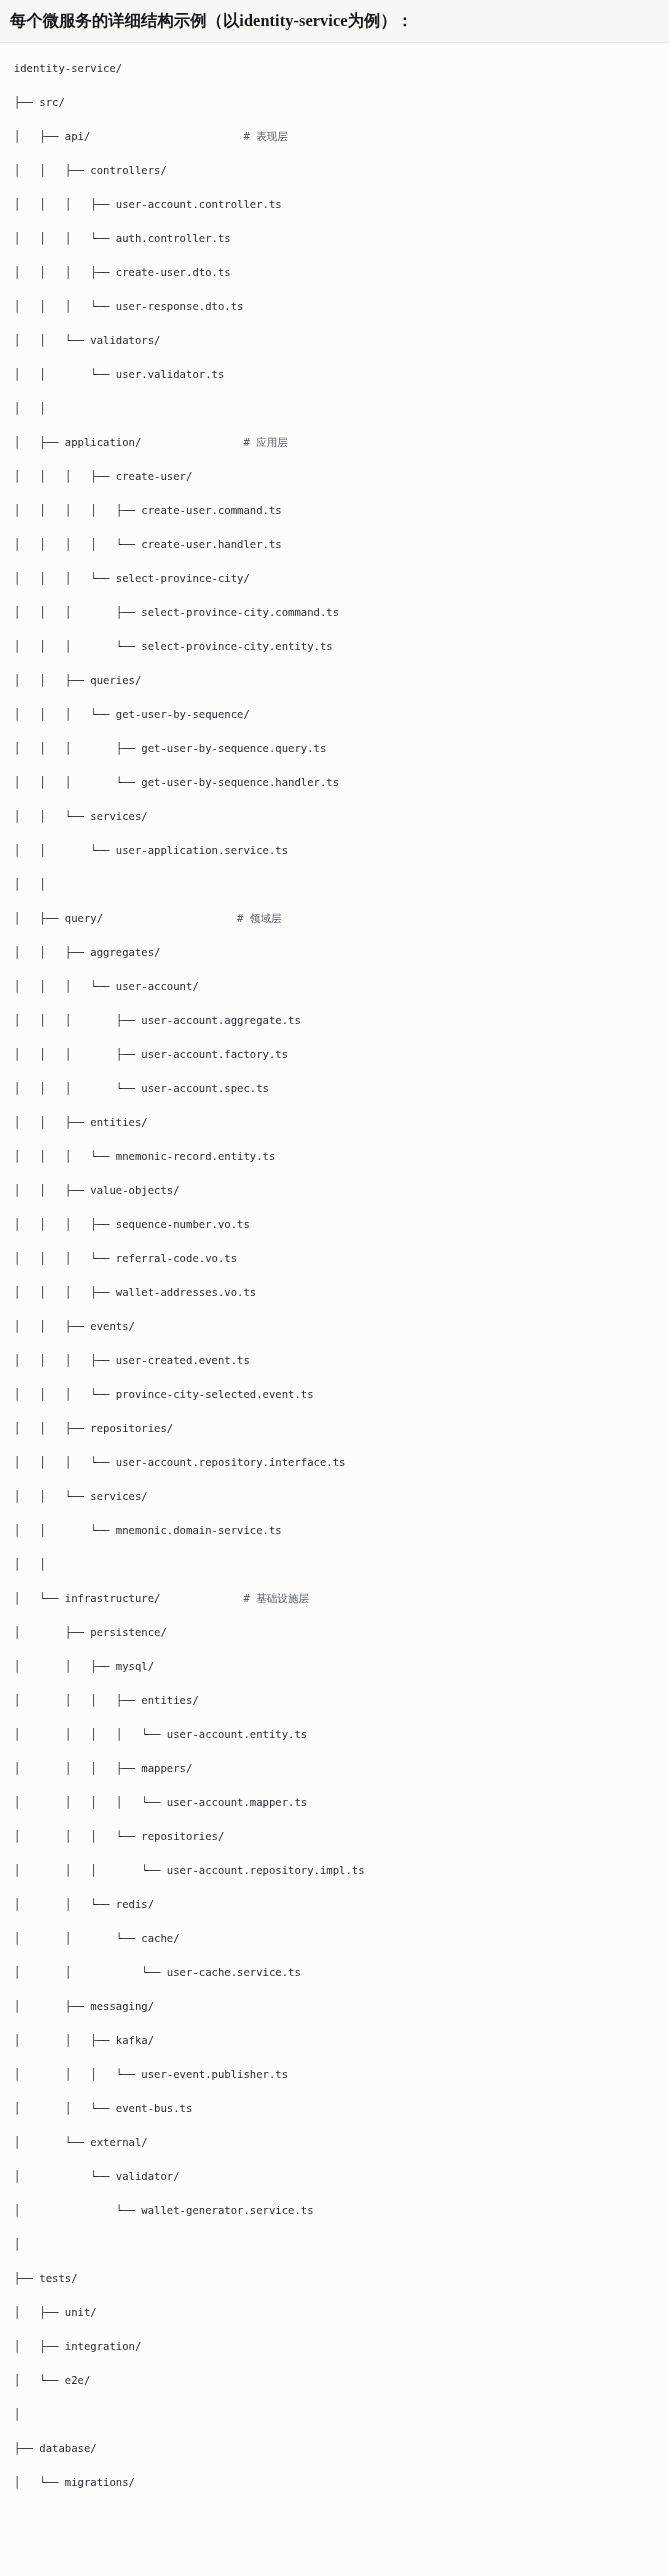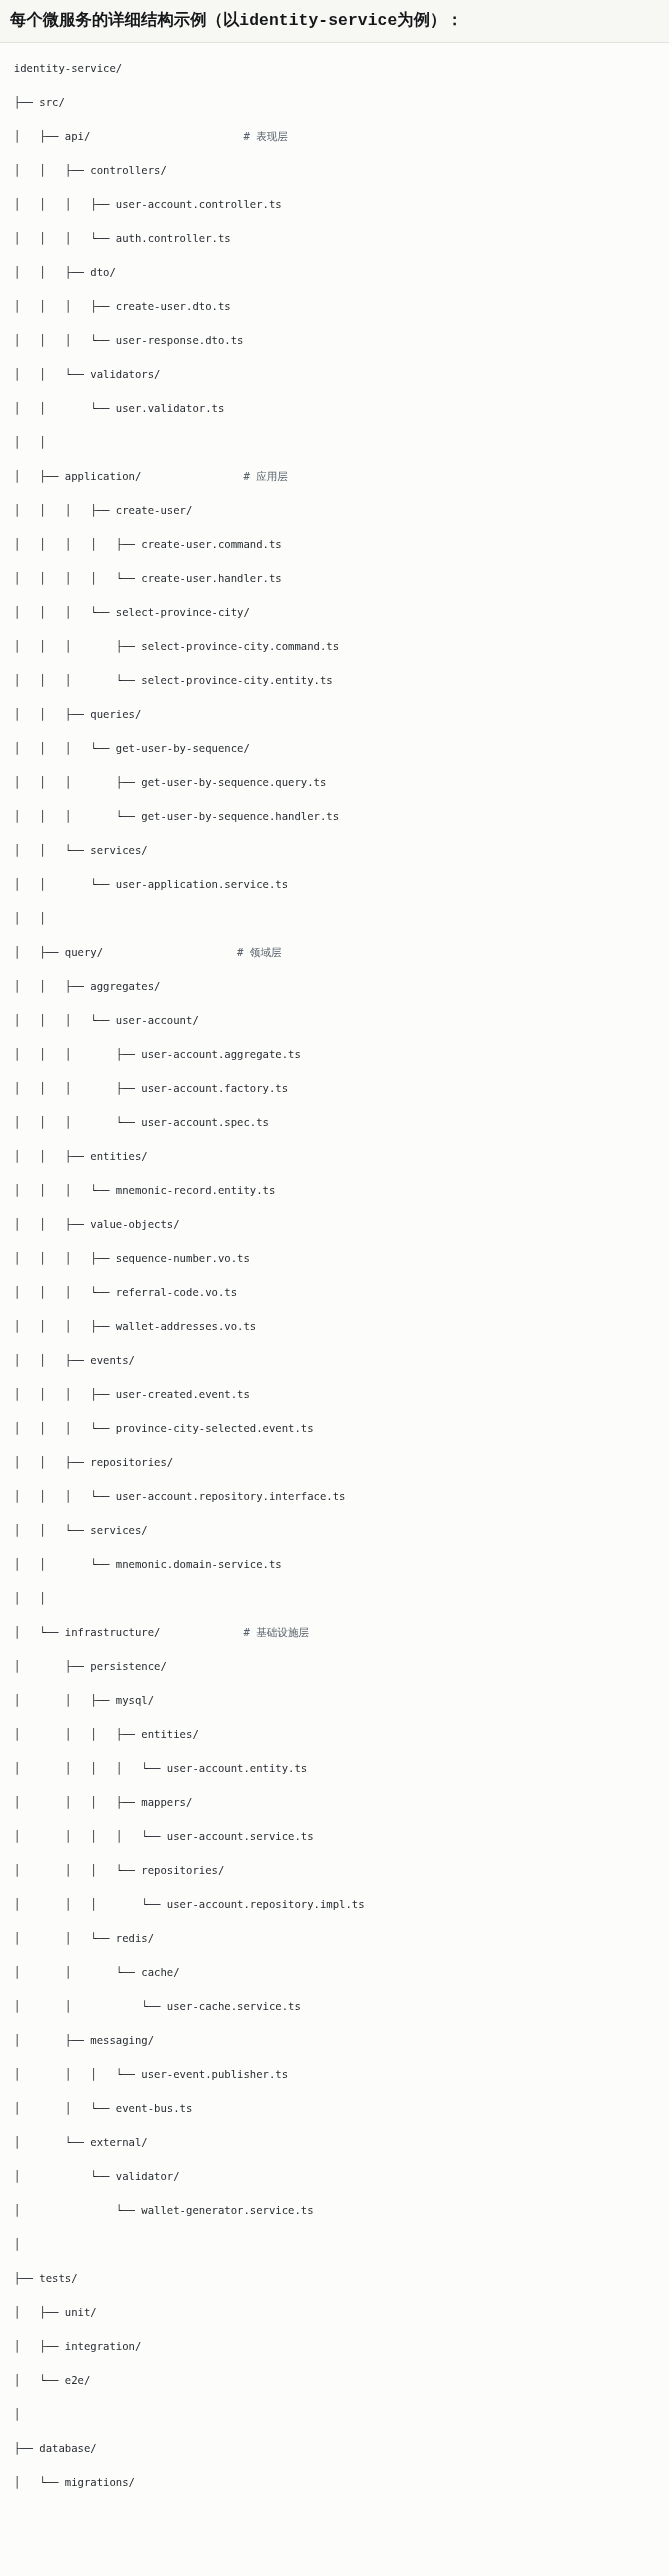--- a/index.html
+++ b/index.html
@@ -25,21 +25,21 @@
     background: #f7f7f3;
     border-bottom: 0.6px solid #e3e3dd;
     padding: 11.3px 10px 10.6px 10px;
   }
   .header-title {
     font-size: 16.3px;
     font-weight: bold;
     letter-spacing: 0.1px;
     line-height: 1.25;
     color: #15161a;
-    font-family: Liberation Mono, monospace;
+    font-family: Liberation Serif, serif;
   }
 
   
   .tree-block {
     background: #fcfcfa;
     padding: 16.3px 10px 16.3px 13.8px;
     border-bottom: 0.6px solid #e3e3dd;
   }
   .tree {
     font-family: "DejaVu Sans Mono", "Liberation Mono", monospace;
@@ -62,21 +62,20 @@
     <div class="header-title">每个微服务的详细结构示例（以identity-service为例）：</div>
   </div>
 
   <div class="tree-block">
     <pre class="tree" id="tree-output"><span class="row"><span>identity-service/</span></span>
 <span class="row"><span>├── src/</span></span>
 <span class="row"><span>│   ├── api/</span>                        <span class="comment"># 表现层</span></span>
 <span class="row"><span>│   │   ├── controllers/</span></span>
 <span class="row"><span>│   │   │   ├── user-account.controller.ts</span></span>
 <span class="row"><span>│   │   │   └── auth.controller.ts</span></span>
-<span class="row"><span>│   │   ├── dto/</span></span>
 <span class="row"><span>│   │   │   ├── create-user.dto.ts</span></span>
 <span class="row"><span>│   │   │   └── user-response.dto.ts</span></span>
 <span class="row"><span>│   │   └── validators/</span></span>
 <span class="row"><span>│   │       └── user.validator.ts</span></span>
 <span class="row"><span>│   │</span></span>
 <span class="row"><span>│   ├── application/</span>                <span class="comment"># 应用层</span></span>
 <span class="row"><span>│   │   │   ├── create-user/</span></span>
 <span class="row"><span>│   │   │   │   ├── create-user.command.ts</span></span>
 <span class="row"><span>│   │   │   │   └── create-user.handler.ts</span></span>
 <span class="row"><span>│   │   │   └── select-province-city/</span></span>
@@ -108,27 +107,28 @@
 <span class="row"><span>│   │   │   └── user-account.repository.interface.ts</span></span>
 <span class="row"><span>│   │   └── services/</span></span>
 <span class="row"><span>│   │       └── mnemonic.domain-service.ts</span></span>
 <span class="row"><span>│   │</span></span>
 <span class="row"><span>│   └── infrastructure/</span>             <span class="comment"># 基础设施层</span></span>
 <span class="row"><span>│       ├── persistence/</span></span>
 <span class="row"><span>│       │   ├── mysql/</span></span>
 <span class="row"><span>│       │   │   ├── entities/</span></span>
 <span class="row"><span>│       │   │   │   └── user-account.entity.ts</span></span>
 <span class="row"><span>│       │   │   ├── mappers/</span></span>
-<span class="row"><span>│       │   │   │   └── user-account.service.ts</span></span>
+<span class="row"><span>│       │   │   │   └── user-account.mapper.ts</span></span>
 <span class="row"><span>│       │   │   └── repositories/</span></span>
 <span class="row"><span>│       │   │       └── user-account.repository.impl.ts</span></span>
 <span class="row"><span>│       │   └── redis/</span></span>
 <span class="row"><span>│       │       └── cache/</span></span>
 <span class="row"><span>│       │           └── user-cache.service.ts</span></span>
 <span class="row"><span>│       ├── messaging/</span></span>
+<span class="row"><span>│       │   ├── kafka/</span></span>
 <span class="row"><span>│       │   │   └── user-event.publisher.ts</span></span>
 <span class="row"><span>│       │   └── event-bus.ts</span></span>
 <span class="row"><span>│       └── external/</span></span>
 <span class="row"><span>│           └── validator/</span></span>
 <span class="row"><span>│               └── wallet-generator.service.ts</span></span>
 <span class="row"><span>│</span></span>
 <span class="row"><span>├── tests/</span></span>
 <span class="row"><span>│   ├── unit/</span></span>
 <span class="row"><span>│   ├── integration/</span></span>
 <span class="row"><span>│   └── e2e/</span></span>

